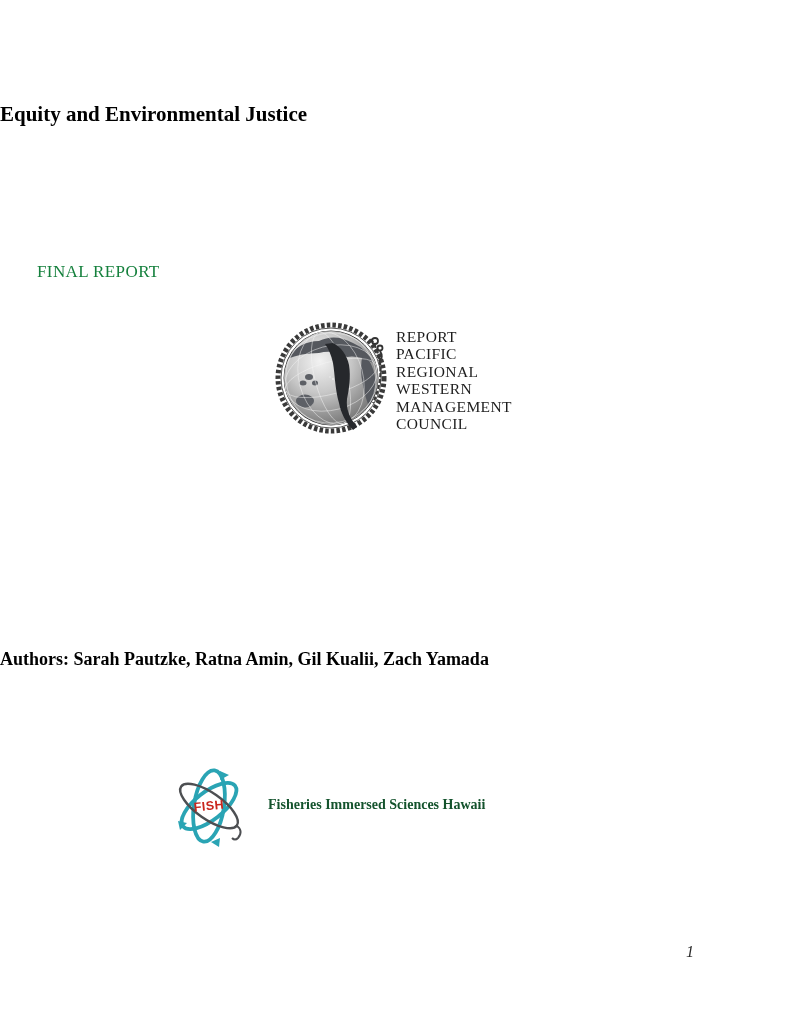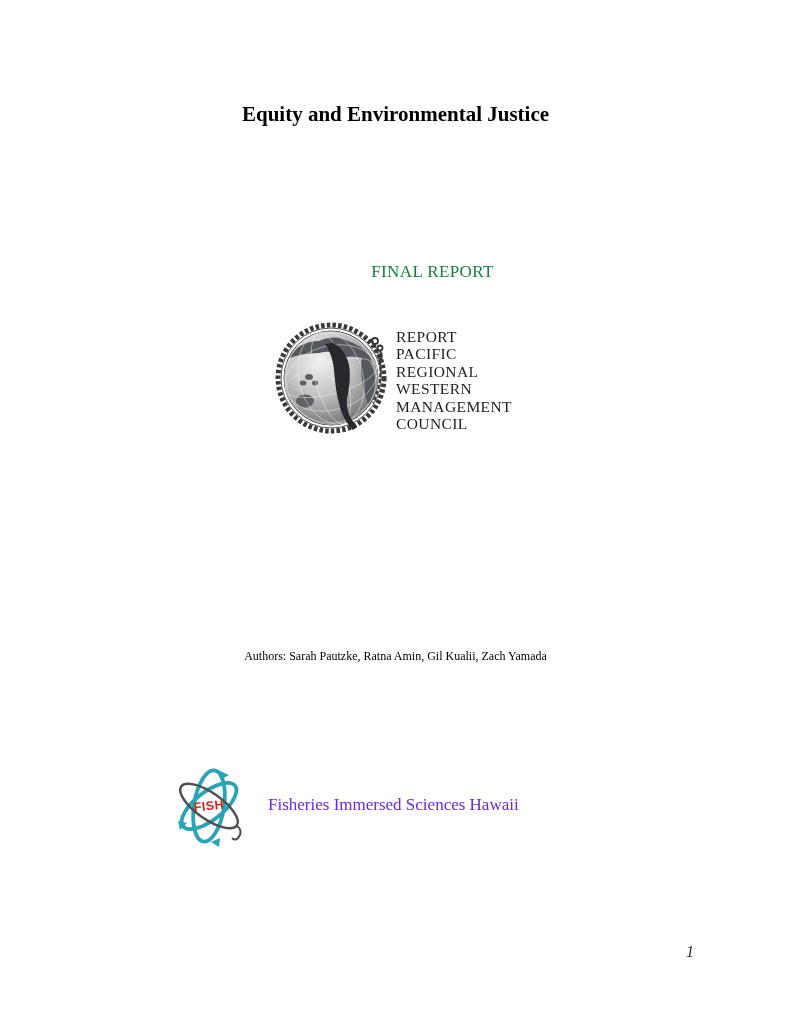--- a/index.html
+++ b/index.html
@@ -15,21 +15,20 @@
     width: 791px;
     height: 1024px;
     background: #ffffff;
     font-family: "Liberation Serif", serif;
     color: #000000;
   }
   .centered {
     position: absolute;
     left: 0;
     width: 100%;
-    text-align: center;
   }
   .title {
     font-weight: bold;
     font-size: 21px;
     margin: 0;
   }
   .title-1 { top: 102px; }
   .title-2 { top: 136px; }
   .final-report {
     top: 262px;
@@ -47,33 +46,33 @@
   }
   .council-text {
     margin-left: 7px;
     padding-top: 9px;
     font-size: 15.5px;
     line-height: 17.4px;
     letter-spacing: 0.4px;
     color: #1d1d1d;
   }
   .date-line { top: 535px; font-size: 17px; }
-  .authors-line { top: 649px; font-size: 12px; }
+  .authors-line { top: 649px; font-size: 18px; font-weight: bold; }
   .fish-row {
     position: absolute;
     left: 166px;
     top: 759px;
     display: flex;
     align-items: center;
   }
   .org-name {
     margin-left: 14px;
-    font-weight: normal;
-    font-size: 17px;
-    color: #6d28d9;
+    font-weight: bold;
+    font-size: 14px;
+    color: #14532d;
     white-space: nowrap;
   }
   .funding-line {
     top: 890px;
     font-size: 17px;
     color: #6e6e6e;
     letter-spacing: 0.2px;
   }
   .page-number {
     position: absolute;

